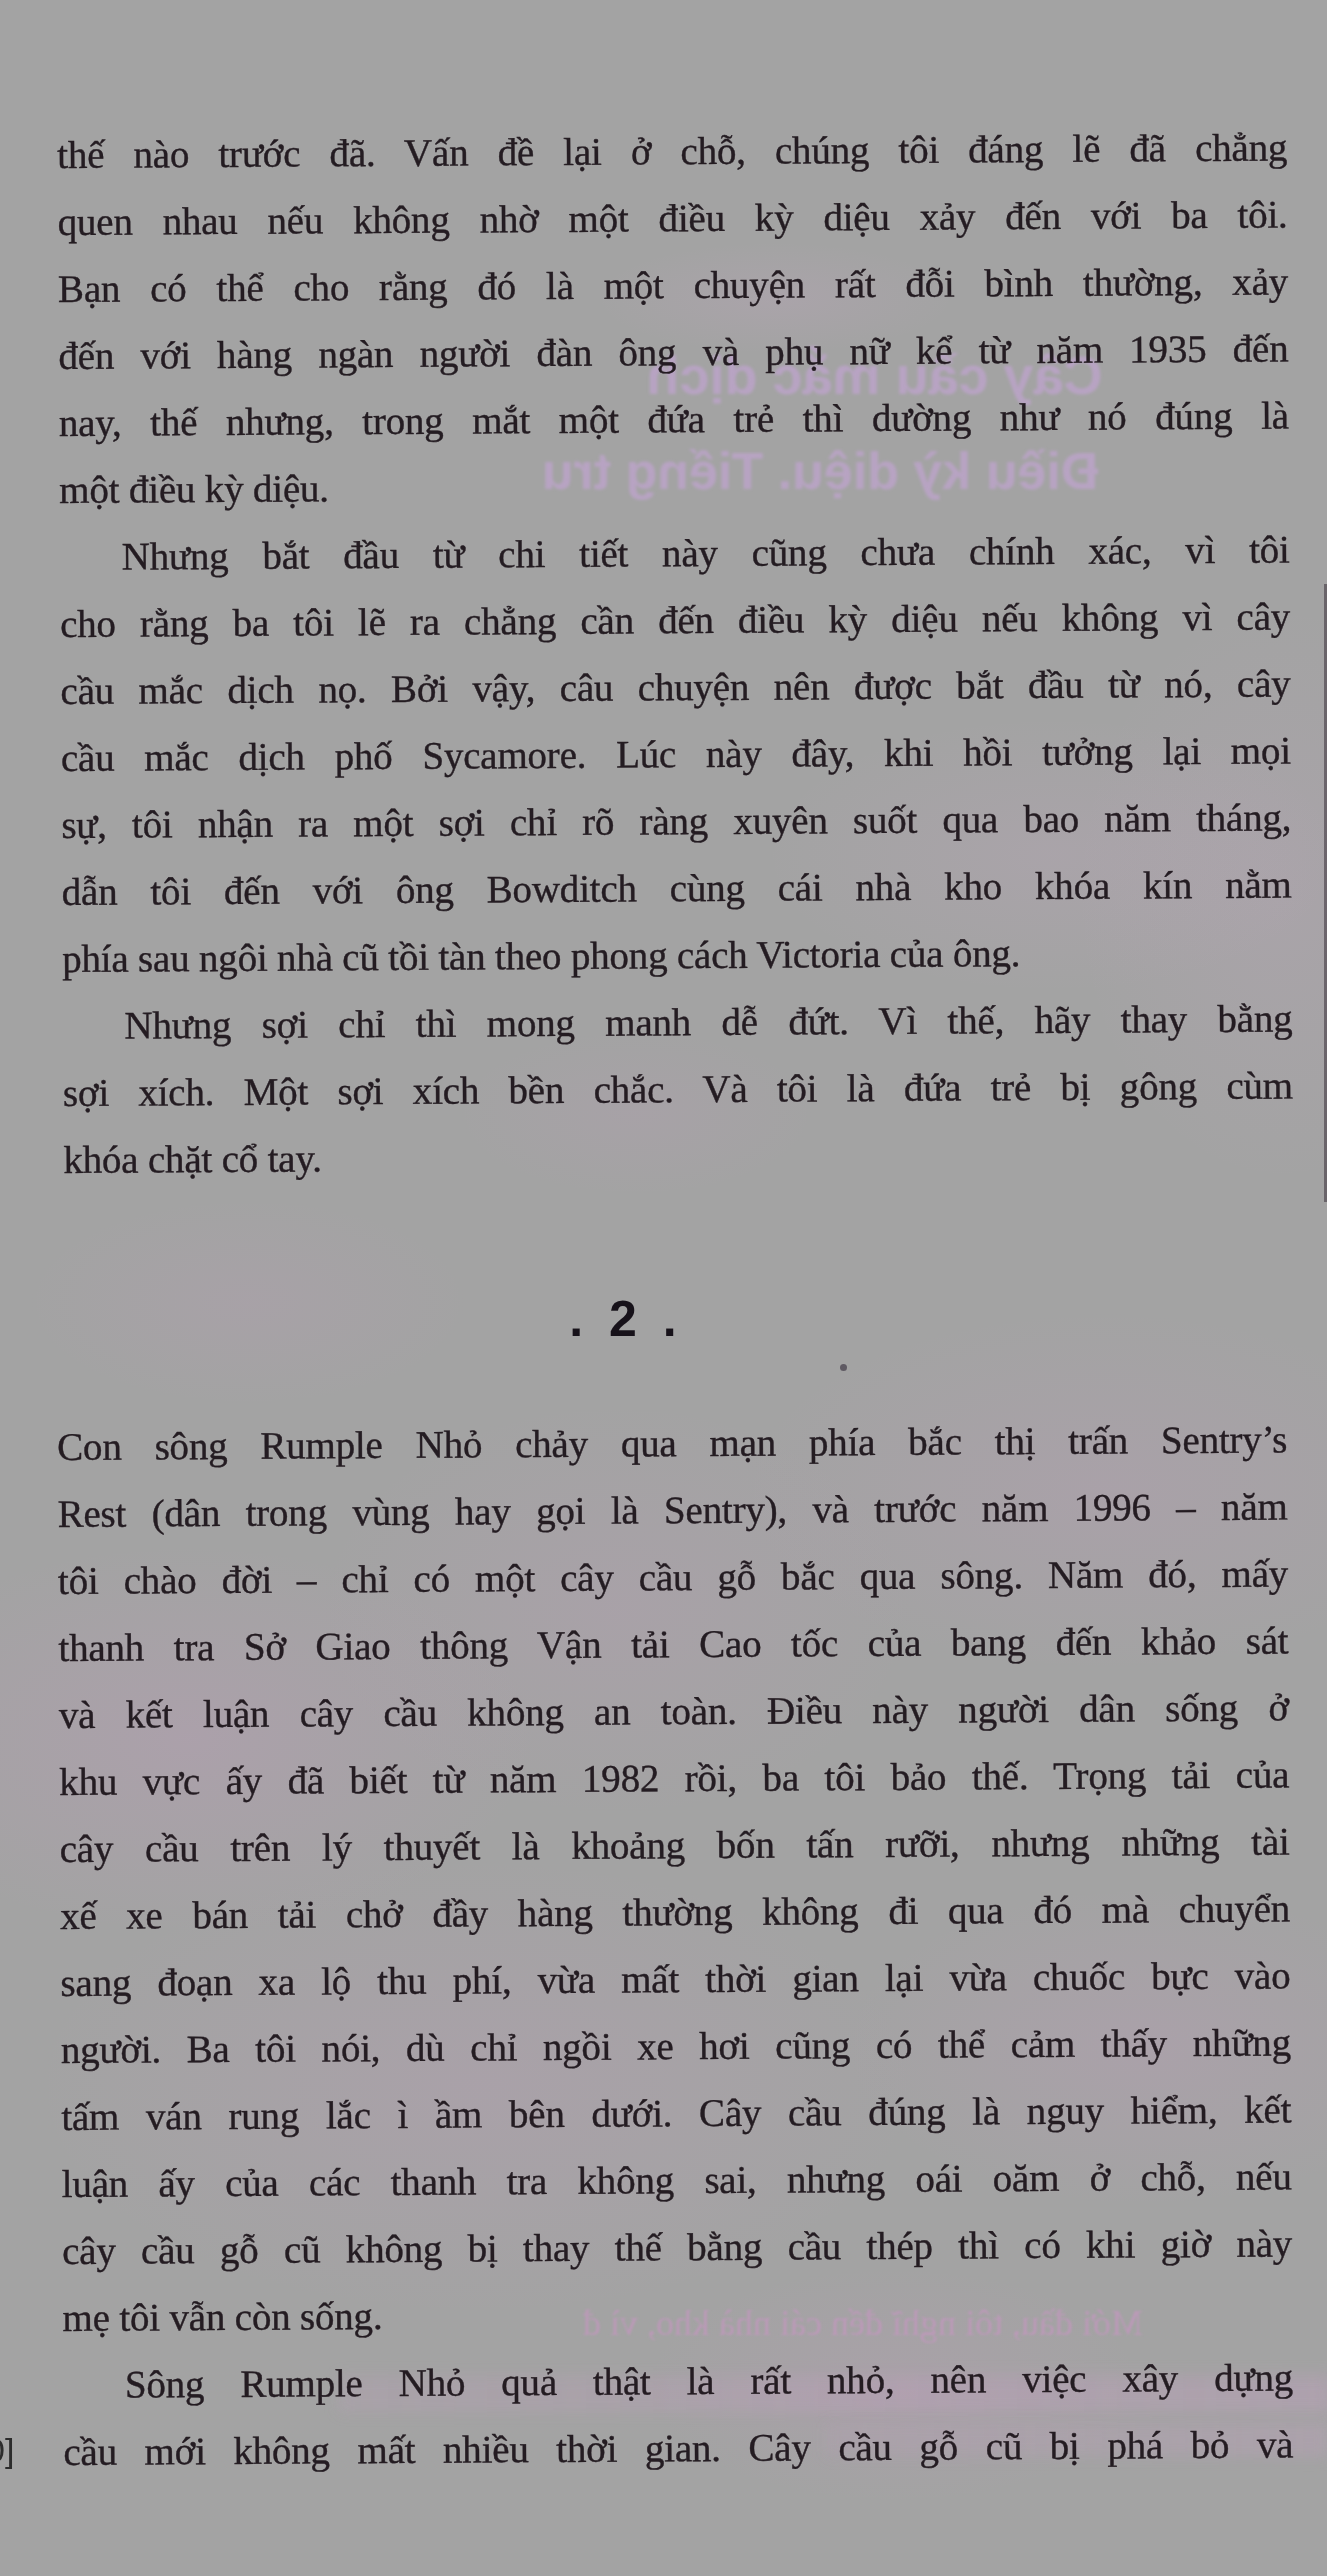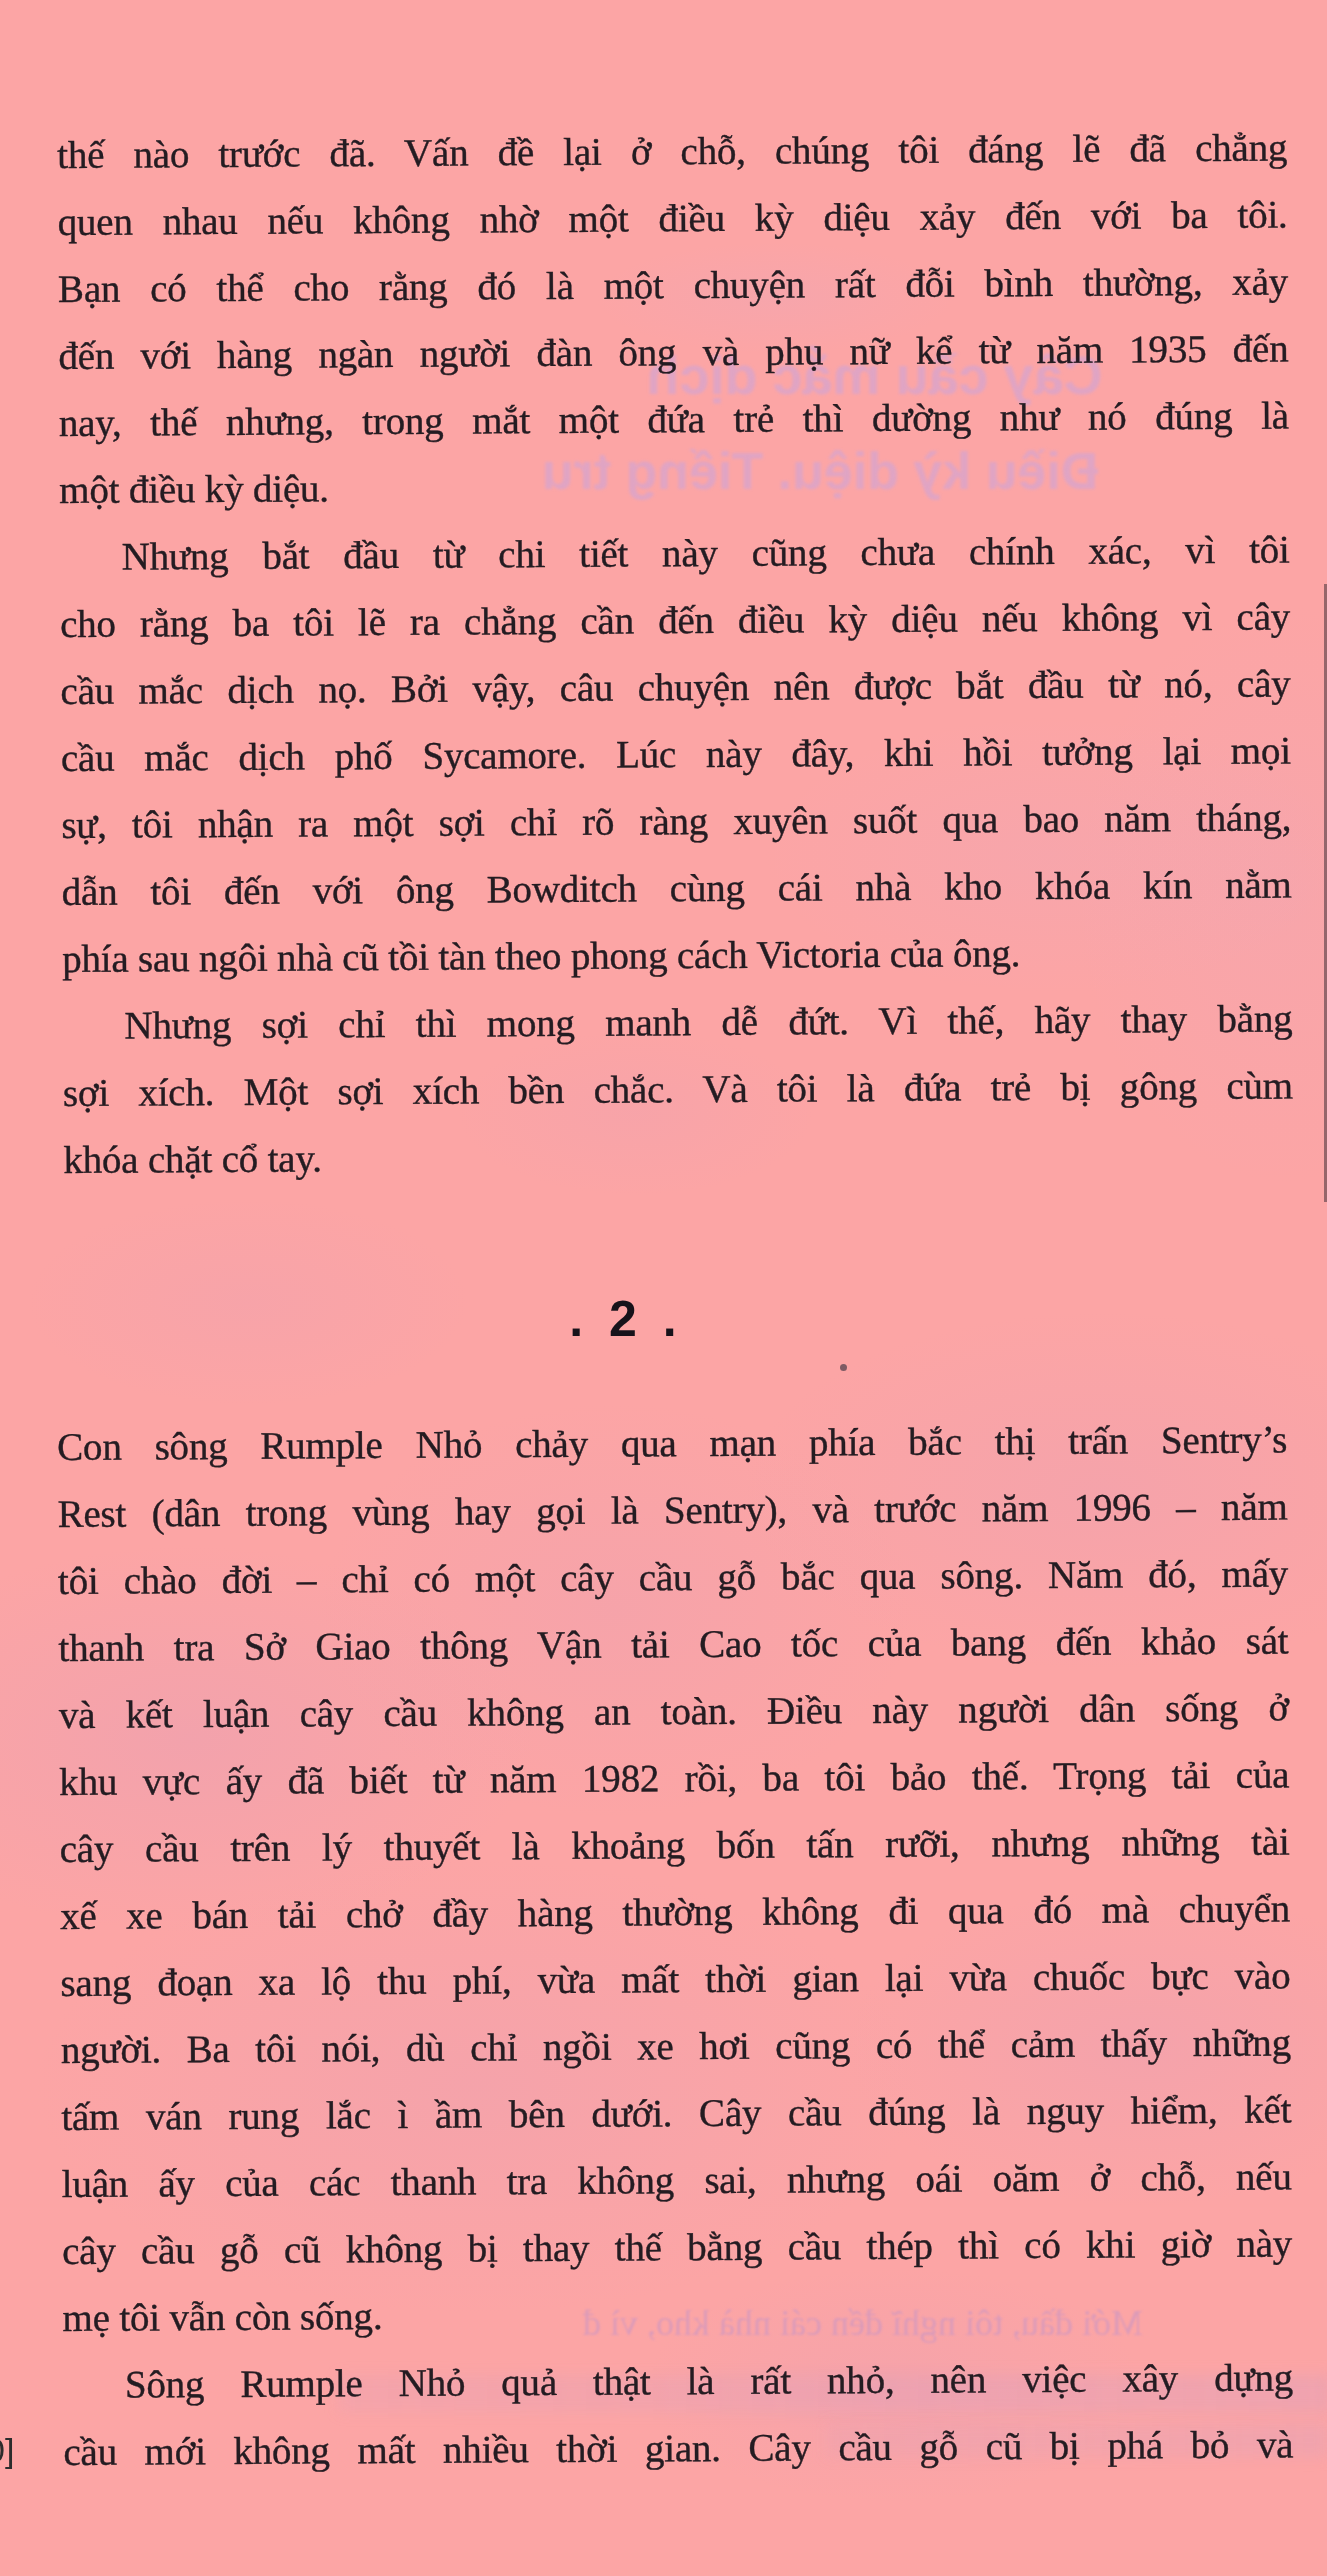--- a/index.html
+++ b/index.html
@@ -1,18 +1,18 @@
 <!DOCTYPE html>
 <html><head>
 <meta charset="utf-8">
 <style>
   html,body{margin:0;padding:0;background:#e9e6e6;}
   .page{
     position:relative;width:1328px;height:2576px;margin:0 auto;
-    background:#fca5a5;overflow:hidden;
+    background:#a3a3a3;overflow:hidden;
     font-family:"Liberation Serif",serif;
   }
   
   .mottle{
     position:absolute;inset:0;z-index:0;pointer-events:none;
     background:
       radial-gradient(258px 80px at 775px 298px, rgba(214,168,212,.14), transparent 70%),
       radial-gradient(417px 199px at 1053px 855px, rgba(214,168,212,.13), transparent 70%),
       radial-gradient(298px 417px at 1282px 894px, rgba(214,168,212,.12), transparent 70%),
       radial-gradient(497px 278px at 189px 1739px, rgba(205,150,200,.20), transparent 70%),

